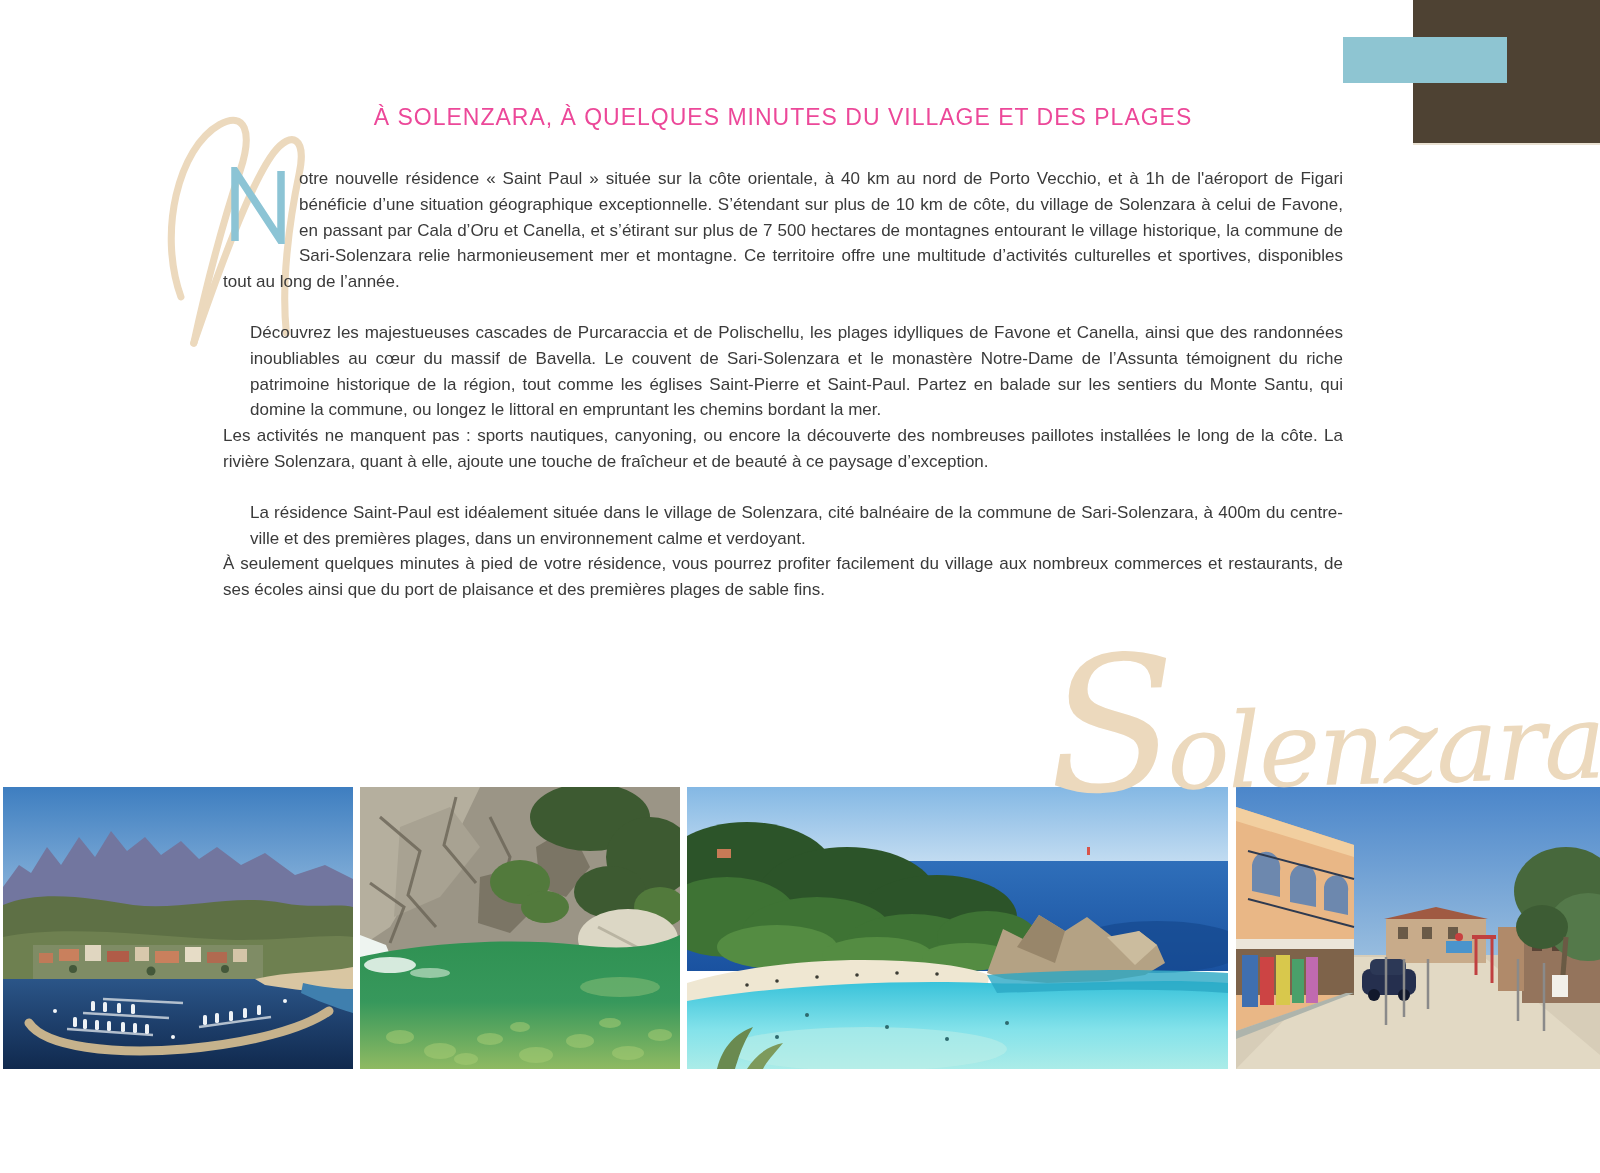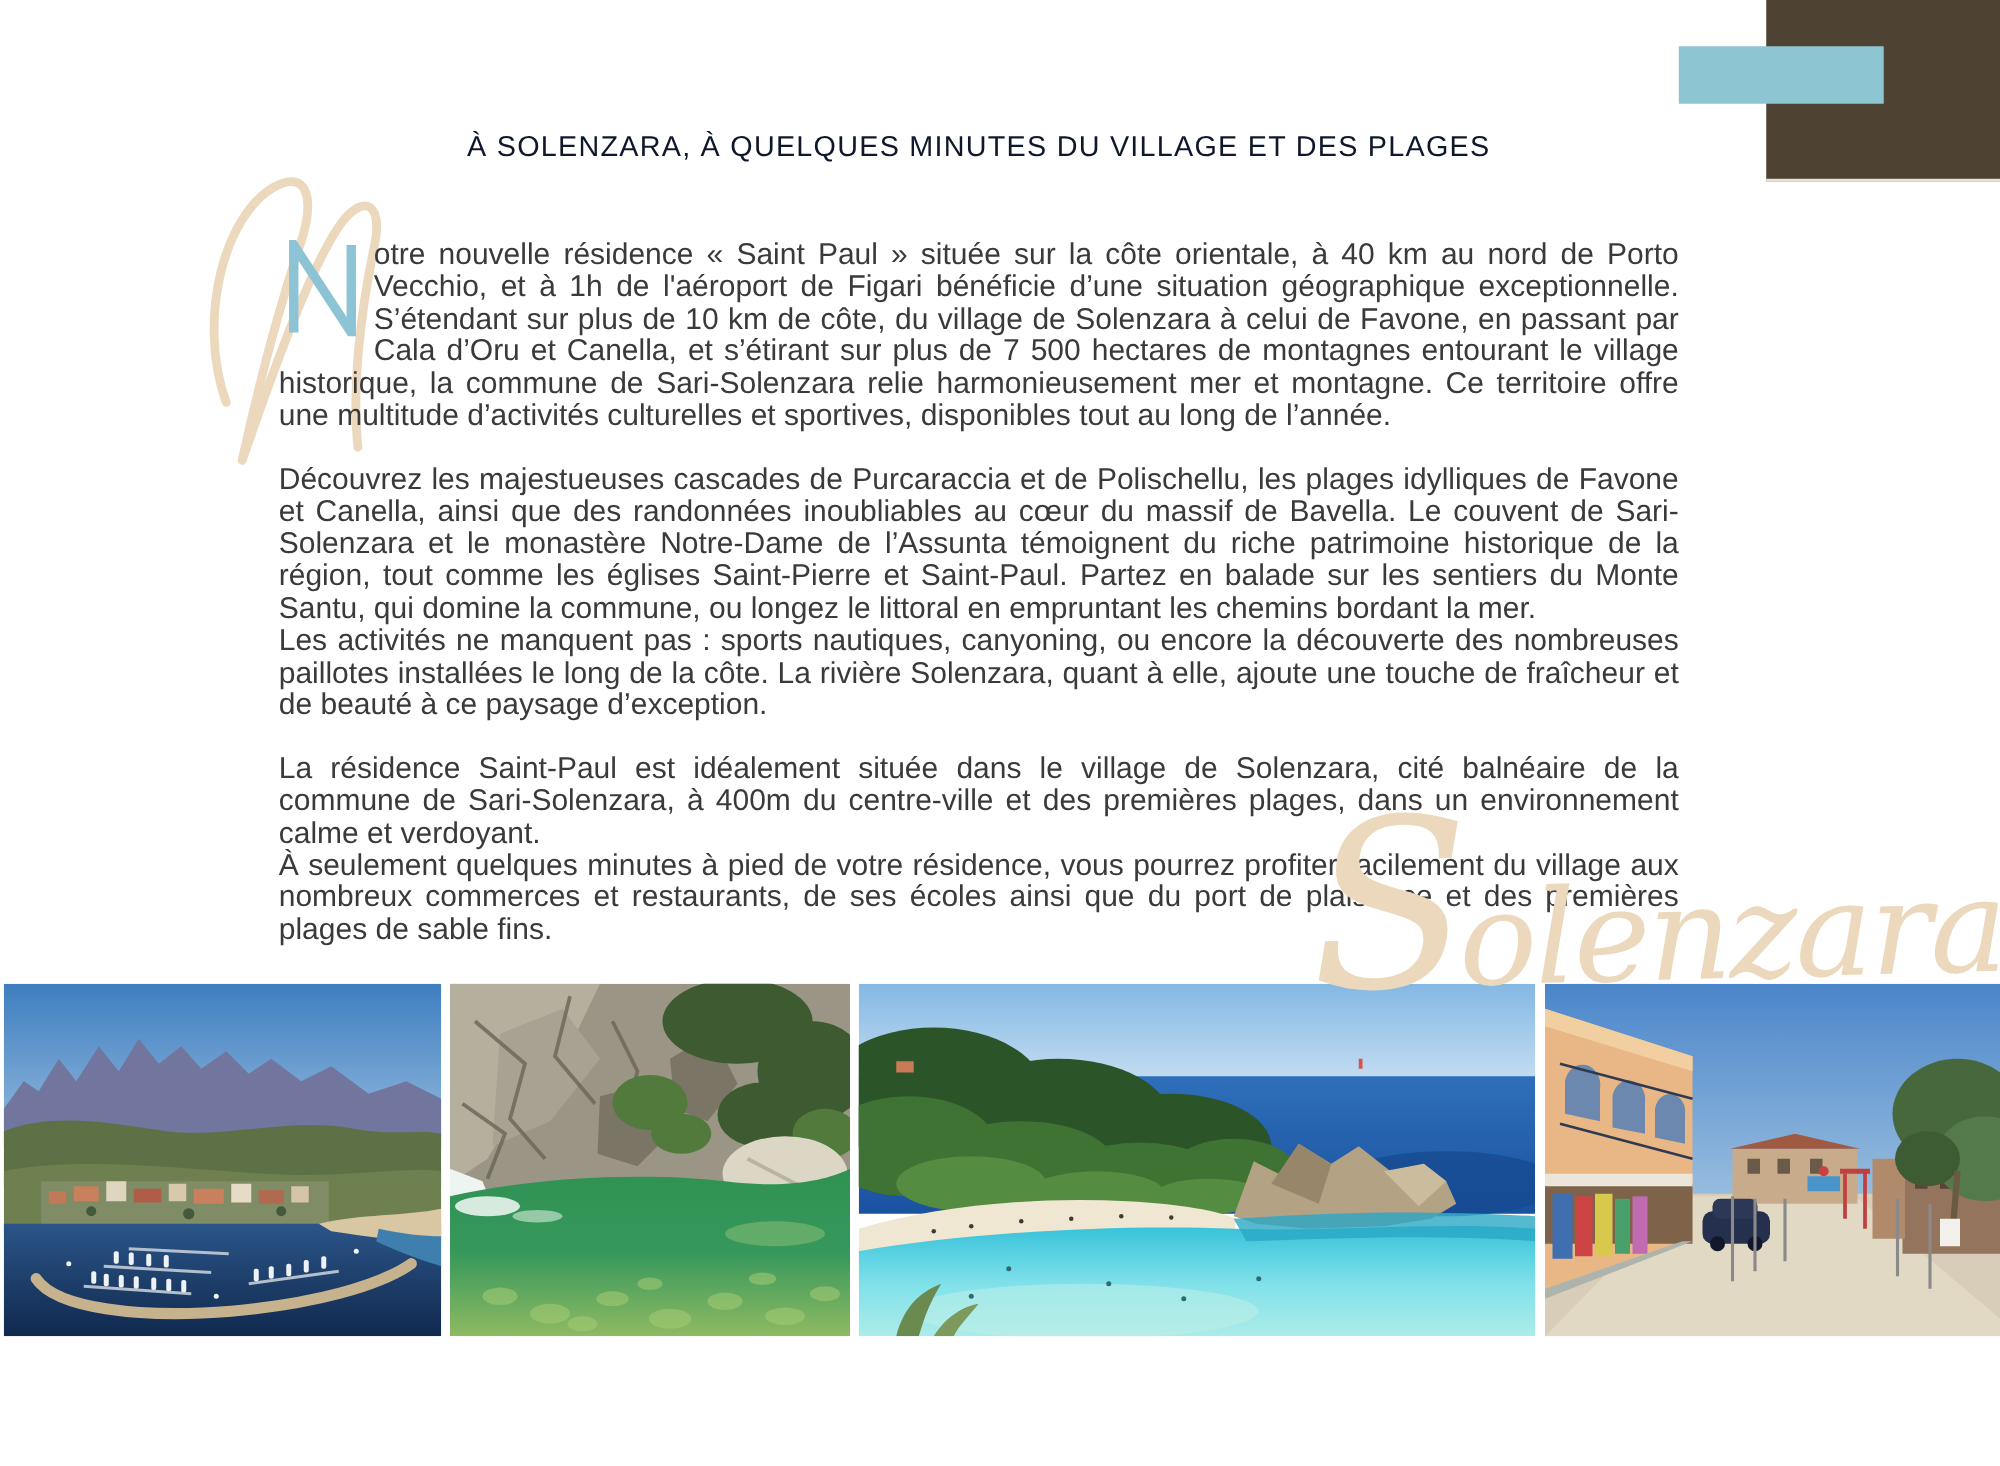--- a/index.html
+++ b/index.html
@@ -7,29 +7,29 @@
     position:relative;width:1600px;height:1173px;background:#ffffff;overflow:hidden;
     font-family:"Liberation Sans", sans-serif;
   }
   
   .corner-brown{position:absolute;left:1413px;top:0;width:187px;height:143px;background:#4e4233;border-bottom:2px solid #e9e1d2;}
   .corner-blue{position:absolute;left:1343px;top:37px;width:164px;height:46px;background:#8ec5d2;}
   
   .title{
     position:absolute;left:223px;top:104px;width:1120px;margin:0;
     text-align:center;font-size:23px;font-weight:400;letter-spacing:1px;
-    color:#0f172a;white-space:nowrap;
+    color:#ec4899;white-space:nowrap;
   }
   
   .article{
-    position:absolute;left:223px;top:191px;width:1120px;
-    color:#3a3a3a;font-size:24px;line-height:25.8px;text-align:justify;z-index:2;
+    position:absolute;left:223px;top:166px;width:1120px;
+    color:#3a3a3a;font-size:17px;line-height:25.8px;text-align:justify;z-index:2;
   }
   .article p{margin:0;position:relative;z-index:2;}
-  .article p.gap{margin-top:25px;}
+  .article p.gap{margin-top:25px;margin-left:27px;}
   .dropcap-wrap{float:left;width:62px;height:77px;margin:1px 10px 0 4px;}
   .script-n{position:absolute;left:-80px;top:-62px;width:225px;height:270px;z-index:0;}
   
   .watermark{
     position:absolute;right:12px;top:622px;width:540px;z-index:5;
     font-family:"DejaVu Serif", serif;font-style:italic;font-weight:400;
     font-size:104px;line-height:1.05;color:#ecd9bd;text-align:right;
     transform:rotate(-1.5deg);pointer-events:none;letter-spacing:-2px;
   }
   .watermark::first-letter{font-size:1.8em;letter-spacing:-10px;}

